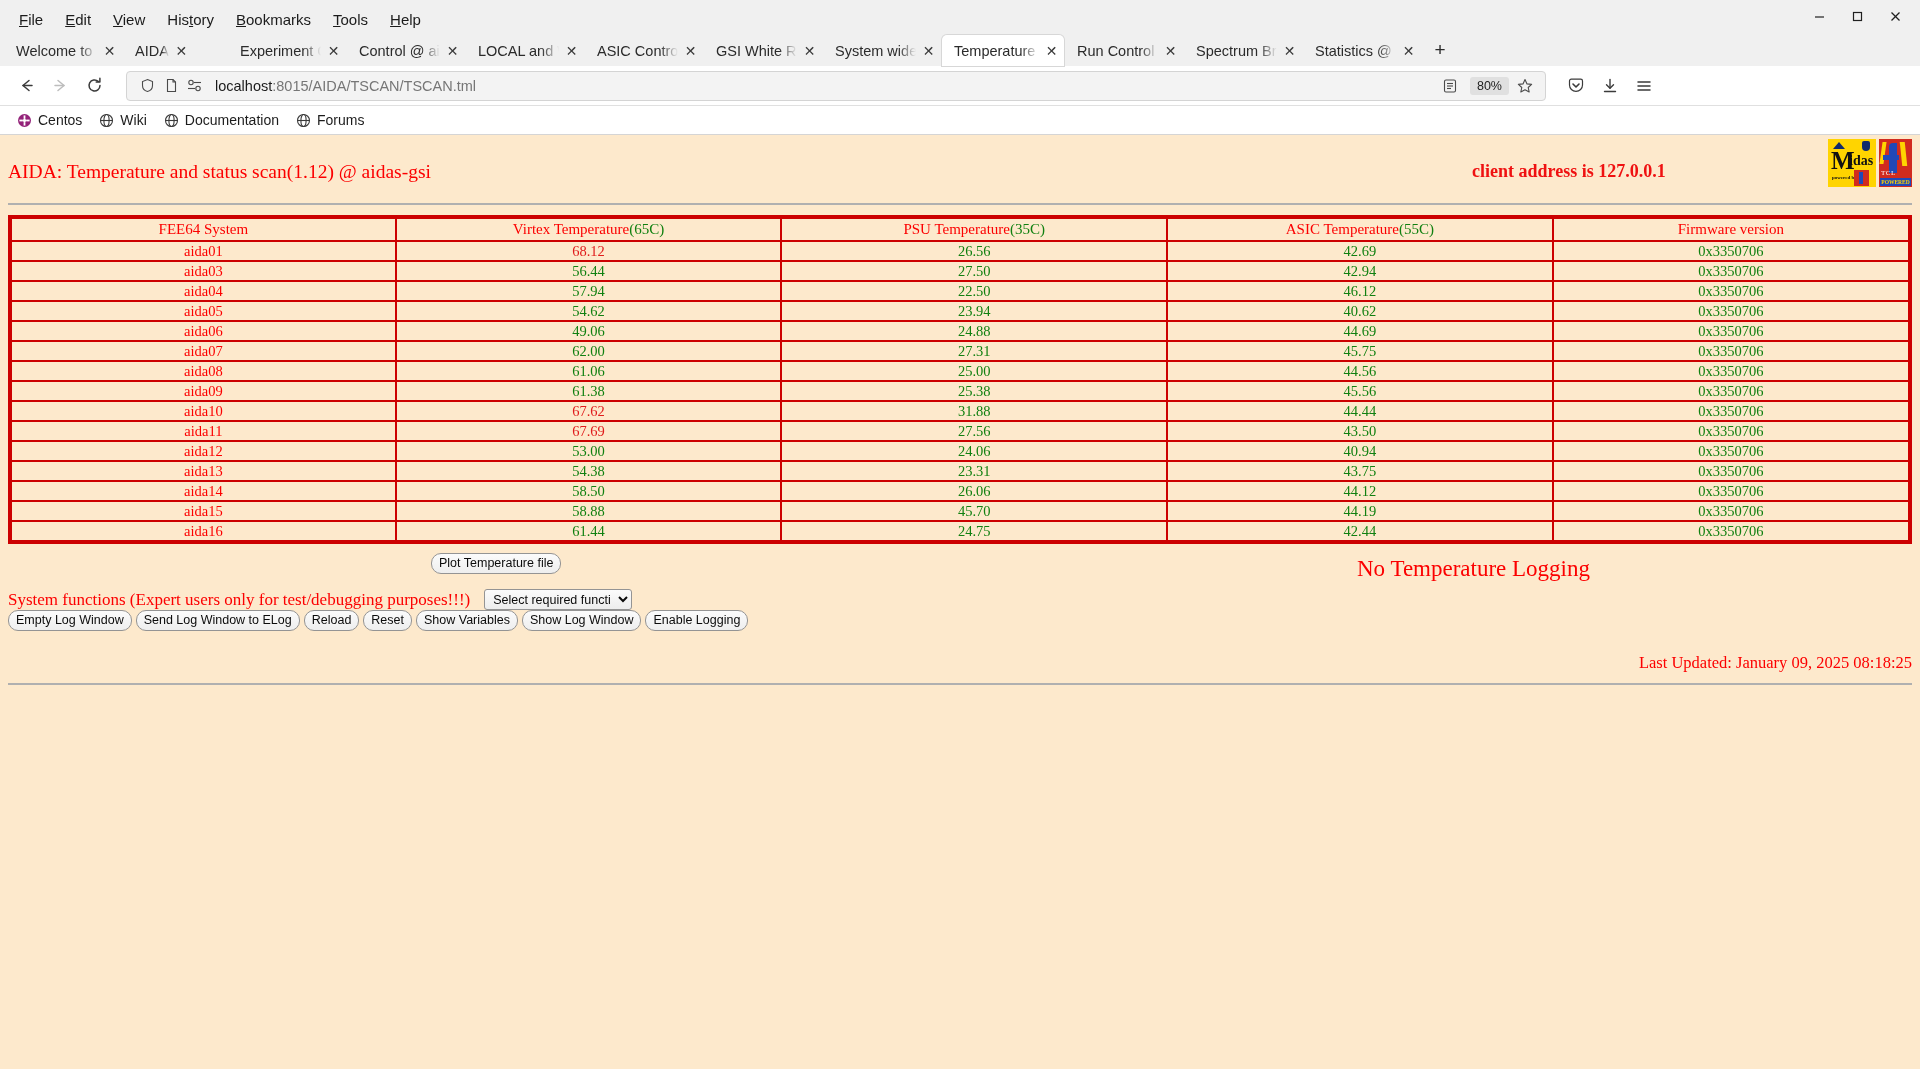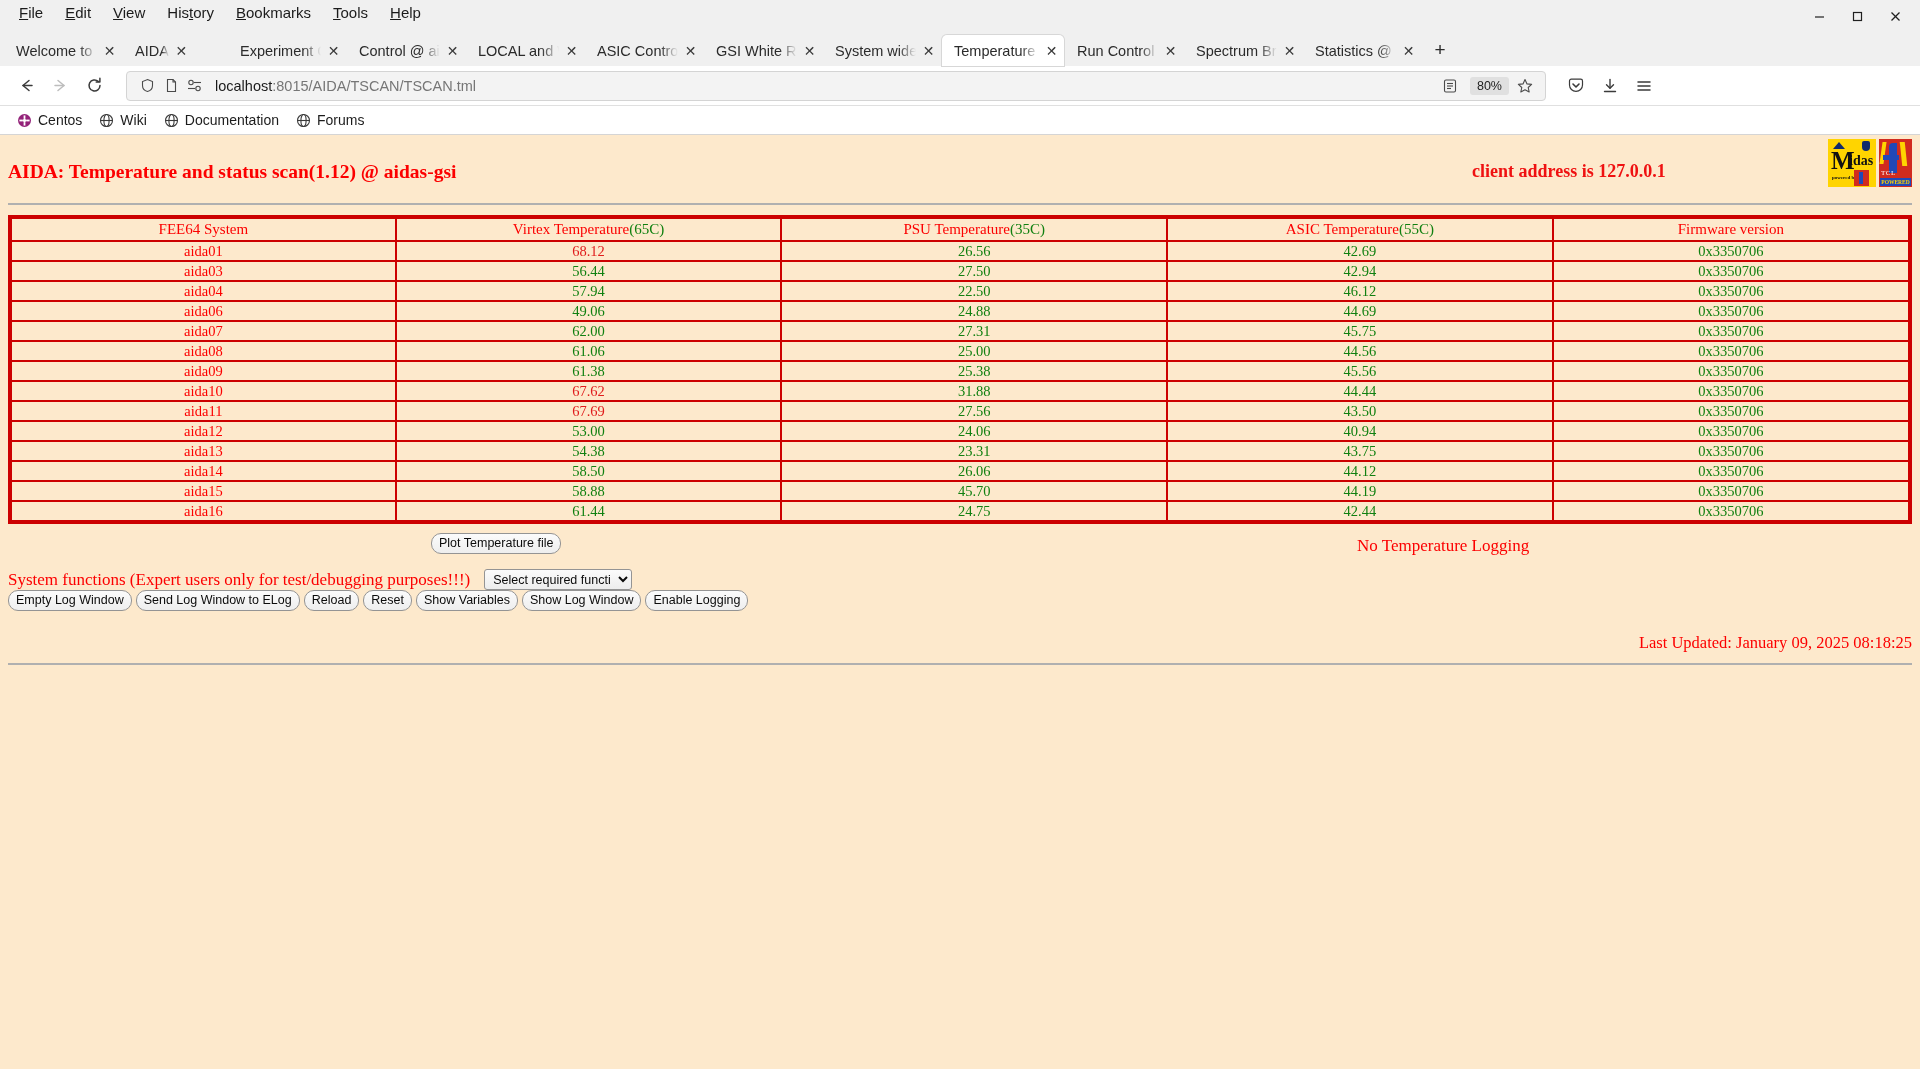--- a/index.html
+++ b/index.html
@@ -11,21 +11,21 @@
     background: #ffffff;
     font-family: "Liberation Sans", sans-serif;
   }
 
   
   .browser { width: 1920px; background: #f0f0f0; }
 
   .menubar {
     height: 32px;
     display: flex;
-    align-items: flex-start;
+    align-items: flex-end;
     padding-left: 8px;
     background: #f0f0f0;
     position: relative;
   }
   .menu-item {
     font-size: 15px;
     color: #1b1b1b;
     padding: 4px 11px;
     cursor: default;
     white-space: nowrap;
@@ -188,21 +188,21 @@
   }
   .page-head {
     display: flex;
     align-items: flex-start;
     padding: 14px 8px 0 8px;
     position: relative;
     height: 62px;
   }
   .page-title {
     color: #fc0000;
-    font-weight: bold;
+    font-weight: normal;
     font-size: 19.5px;
     font-family: "Liberation Serif", serif;
     flex: 0 0 auto;
     padding-top: 12px;
   }
   .client-addr {
     color: #ef1111;
     font-weight: bold;
     font-size: 18px;
     position: absolute;
@@ -370,21 +370,21 @@
     position: absolute;
     left: 431px;
     top: 2px;
   }
   .no-logging {
     position: absolute;
     left: 1357px;
     top: 5px;
     color: #fc0000;
     font-family: "Liberation Serif", serif;
-    font-size: 17px;
+    font-size: 23px;
   }
   .ctl-row2 {
     display: flex;
     align-items: center;
     padding: 0 8px;
     margin-top: 4px;
   }
   .sysfn-label {
     color: #fc0000;
     font-family: "Liberation Serif", serif;
@@ -693,20 +693,27 @@
             <td><span class="fw">0x3350706</span></td>
           </tr>
           <tr>
             <td><span class="sysname">aida04</span></td>
             <td><span class="v-ok">57.94</span></td>
             <td><span class="v-ok">22.50</span></td>
             <td><span class="v-ok">46.12</span></td>
             <td><span class="fw">0x3350706</span></td>
           </tr>
           <tr>
+            <td><span class="sysname">aida05</span></td>
+            <td><span class="v-ok">54.62</span></td>
+            <td><span class="v-ok">23.94</span></td>
+            <td><span class="v-ok">40.62</span></td>
+            <td><span class="fw">0x3350706</span></td>
+          </tr>
+          <tr>
             <td><span class="sysname">aida06</span></td>
             <td><span class="v-ok">49.06</span></td>
             <td><span class="v-ok">24.88</span></td>
             <td><span class="v-ok">44.69</span></td>
             <td><span class="fw">0x3350706</span></td>
           </tr>
           <tr>
             <td><span class="sysname">aida07</span></td>
             <td><span class="v-ok">62.00</span></td>
             <td><span class="v-ok">27.31</span></td>

